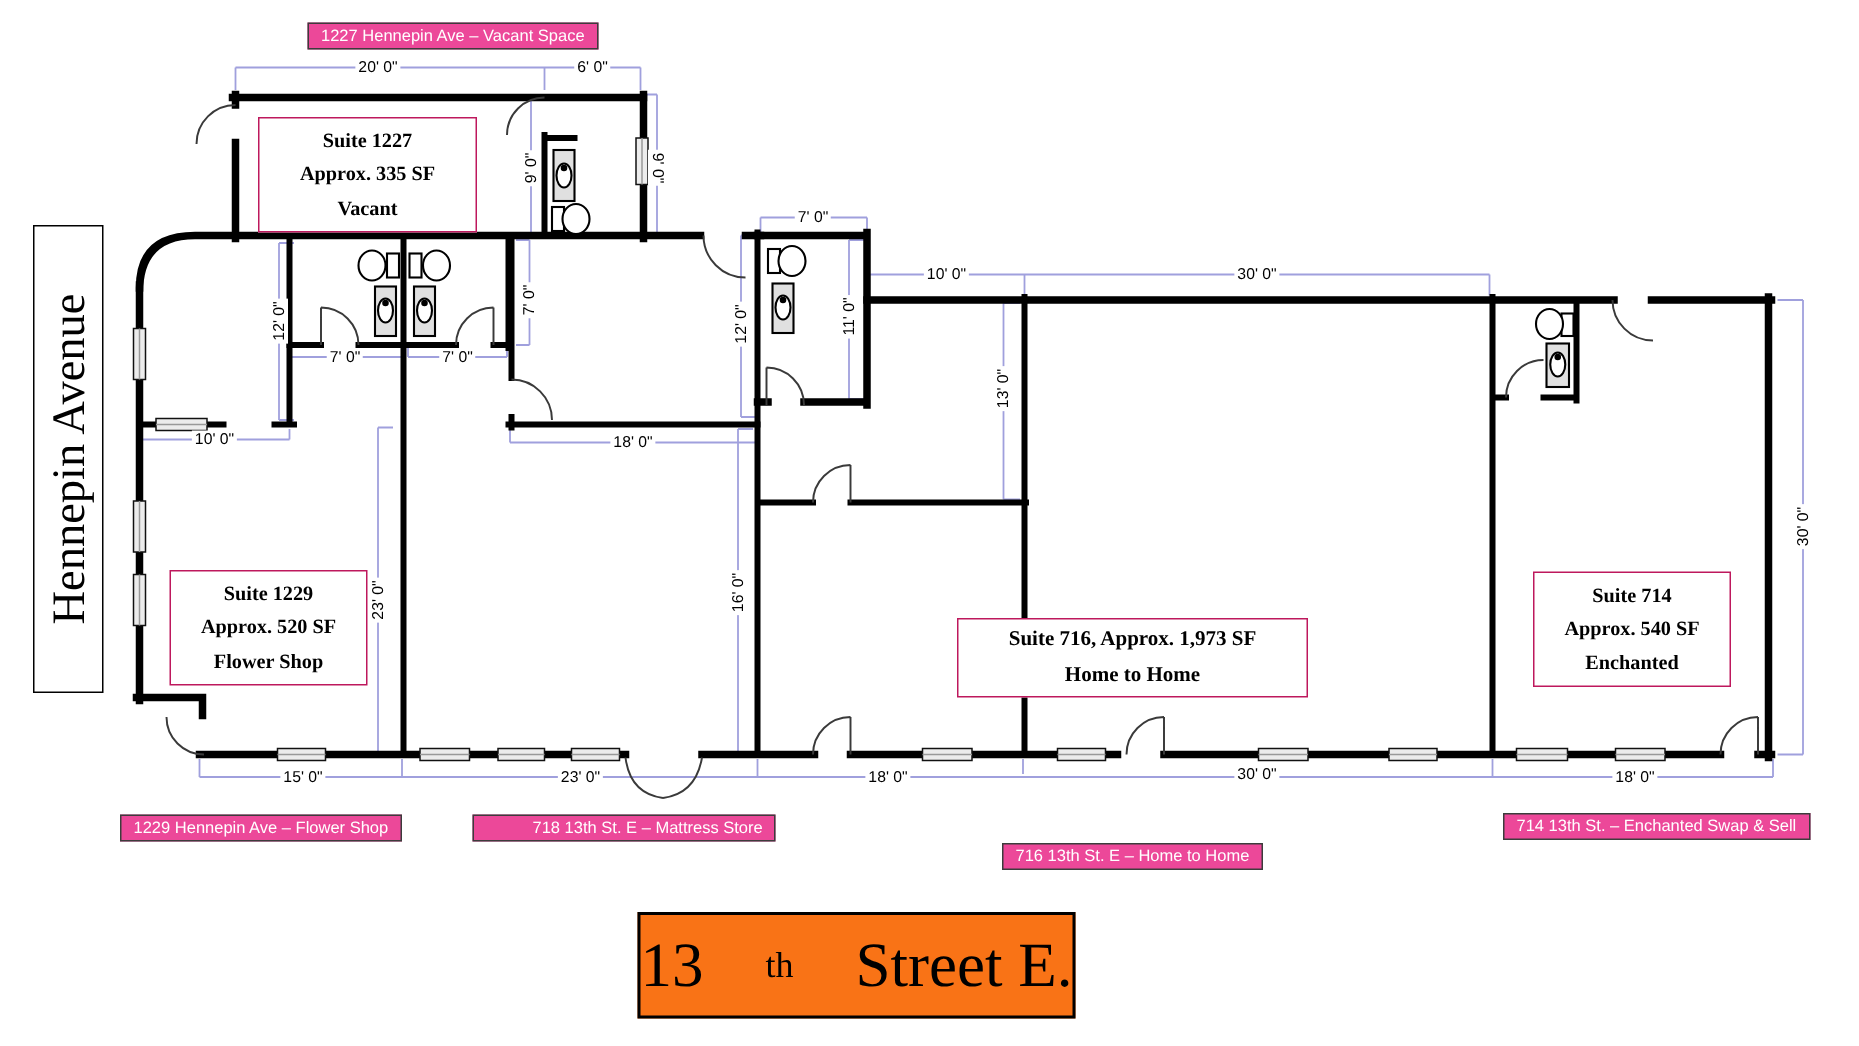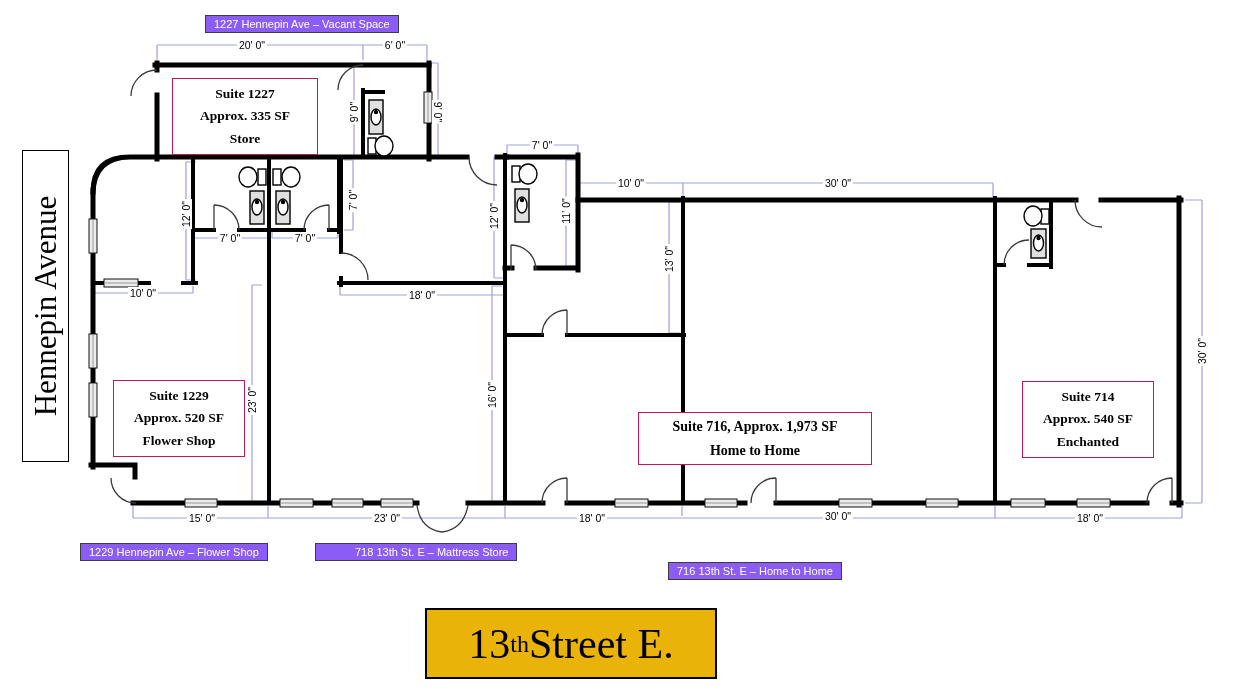--- a/index.html
+++ b/index.html
@@ -8,43 +8,43 @@
   #plan svg{position:absolute;left:0;top:0;}
 
   
   .dim{position:absolute;font:10.5px "Liberation Sans",sans-serif;color:#000;
        background:#fff;padding:0 2px;white-space:nowrap;
        transform:translate(-50%,-50%);z-index:4;}
   .dim.rotccw{transform:translate(-50%,-50%) rotate(-90deg);}
   .dim.rotcw{transform:translate(-50%,-50%) rotate(90deg);}
 
   
-  .tag{position:absolute;background:#8b5cf6;border:1px solid #3c3c3c;color:#fff;
+  .tag{position:absolute;background:#ec4899;border:1px solid #3c3c3c;color:#fff;
        font:11px "Liberation Sans",sans-serif;padding:2px 8px;white-space:nowrap;z-index:5;}
 
   
   .suitebox{position:absolute;background:#fff;border:1px solid #be185d;z-index:5;
             display:flex;flex-direction:column;justify-content:center;align-items:center;
             font-family:"Liberation Serif",serif;font-weight:bold;color:#000;
             text-align:center;font-size:13.5px;line-height:1.65;}
   .s1227{left:172px;top:78px;width:144px;height:75px;}
   .s1229{left:113px;top:380px;width:130px;height:75px;font-family:Liberation Serif, serif;}
   .s718{left:295px;top:351px;width:148px;height:75px;}
   .s716{left:638px;top:412px;width:232px;height:51px;font-size:14px;}
   .s714{left:1022px;top:381px;width:130px;height:75px;}
 
   
   .hennepin{position:absolute;left:22px;top:150px;width:45px;height:310px;
             border:1px solid #000;background:#fff;z-index:5;}
   .hennepin span{position:absolute;left:50%;top:50%;
             transform:translate(-50%,-50%) rotate(-90deg);
             font-family:"Liberation Serif",serif;font-size:31px;color:#000;white-space:nowrap;}
   .street13{position:absolute;left:425px;top:608px;width:288px;height:67px;
-            border:2px solid #000;background:#eab308;z-index:5;
-            display:flex;align-items:center;justify-content:center;
+            border:2px solid #000;background:#f97316;z-index:5;
+            display:flex;align-items:center;justify-content:space-between;
             font-family:"Liberation Serif",serif;font-size:42px;color:#000;}
   .street13 sup{font-size:24px;line-height:0;}
   .tag-top{left:205px;top:15px;}
   .tag-1229{left:80px;top:543px;}
   .tag-718{left:315px;top:543px;padding-left:39px;}
   .tag-716{left:668px;top:542px;margin-top:20px;}
   .tag-714{left:1002px;top:542px;}
 </style>
 </head>
 <body>
@@ -255,25 +255,26 @@
   <div class="street13">
     <span>13</span>
       <sup>th</sup>
       <span> Street E.</span>
   </div>
 
   <div class="tag tag-top">1227 Hennepin Ave – Vacant Space</div>
   <div class="tag tag-1229">1229 Hennepin Ave – Flower Shop</div>
   <div class="tag tag-718">718 13th St. E – Mattress Store</div>
   <div class="tag tag-716">716 13th St. E – Home to Home</div>
+  <div class="tag tag-714">714 13th St. – Enchanted Swap &amp; Sell</div>
 
   <div class="suitebox s1227">
     <span>Suite 1227</span>
     <span>Approx. 335 SF</span>
-    <span>Store</span>
+    <span>Vacant</span>
   </div>
   <div class="suitebox s1229">
     <span>Suite 1229</span>
     <span>Approx. 520 SF</span>
     <span>Flower Shop</span>
   </div>
   <div class="suitebox s716">
     <span>Suite 716, Approx. 1,973 SF</span>
     <span>Home to Home</span>
   </div>

